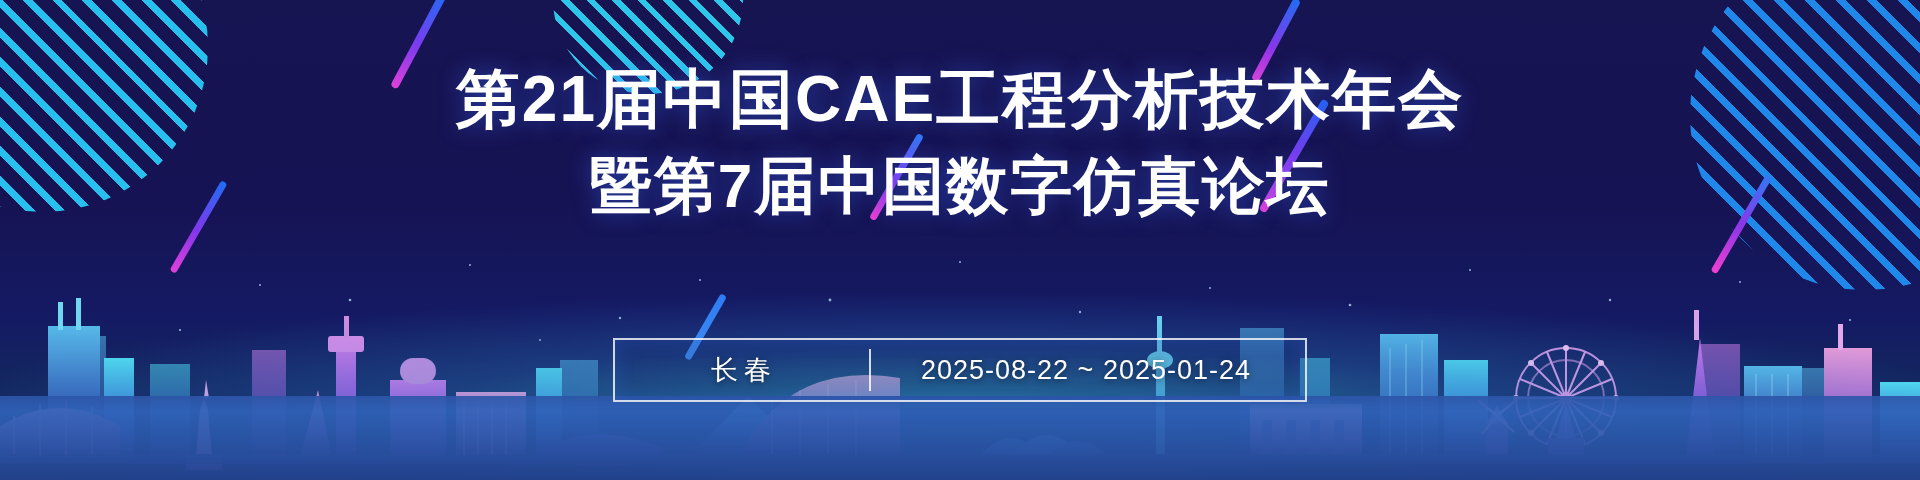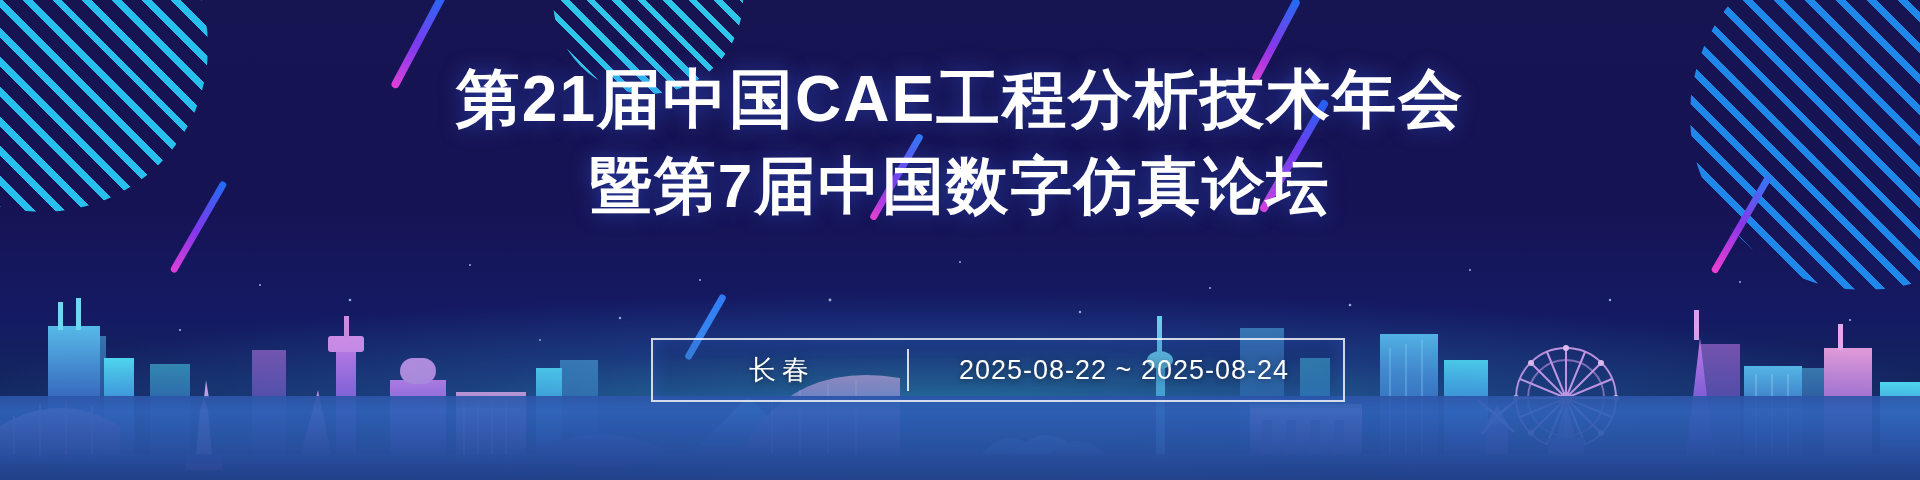--- a/index.html
+++ b/index.html
@@ -87,21 +87,20 @@
 
   
   .info-box{
     position:absolute;left:50%;transform:translateX(-50%);
     top:338px;z-index:7;
     display:flex;align-items:center;justify-content:center;
     width:690px;height:60px;
     border:2px solid rgba(255,255,255,.80);
     background:rgba(25,30,95,.12);
     box-shadow:0 0 18px rgba(60,130,255,.25) inset;
-    margin-left:38px;
   }
   .info-city{
     color:#fff;font-size:27px;letter-spacing:6px;
     width:250px;text-align:center;
     text-shadow:0 1px 6px rgba(0,0,0,.5);
   }
   .info-sep{
     width:2px;height:42px;background:rgba(255,255,255,.82);
   }
   .info-date{
@@ -315,16 +314,16 @@
   </div>
 
   <div class="title-wrap">
     <div class="title-line l1">第21届中国CAE工程分析技术年会</div>
     <div class="title-line l2">暨第7届中国数字仿真论坛</div>
   </div>
 
   <div class="info-box">
     <div class="info-city">长春</div>
     <div class="info-sep"></div>
-    <div class="info-date">2025-08-22 ~ 2025-08-24</div>
+    <div class="info-date">2025-08-22 ~ 2025-01-24</div>
   </div>
 
 </div>
 
 </body></html>

